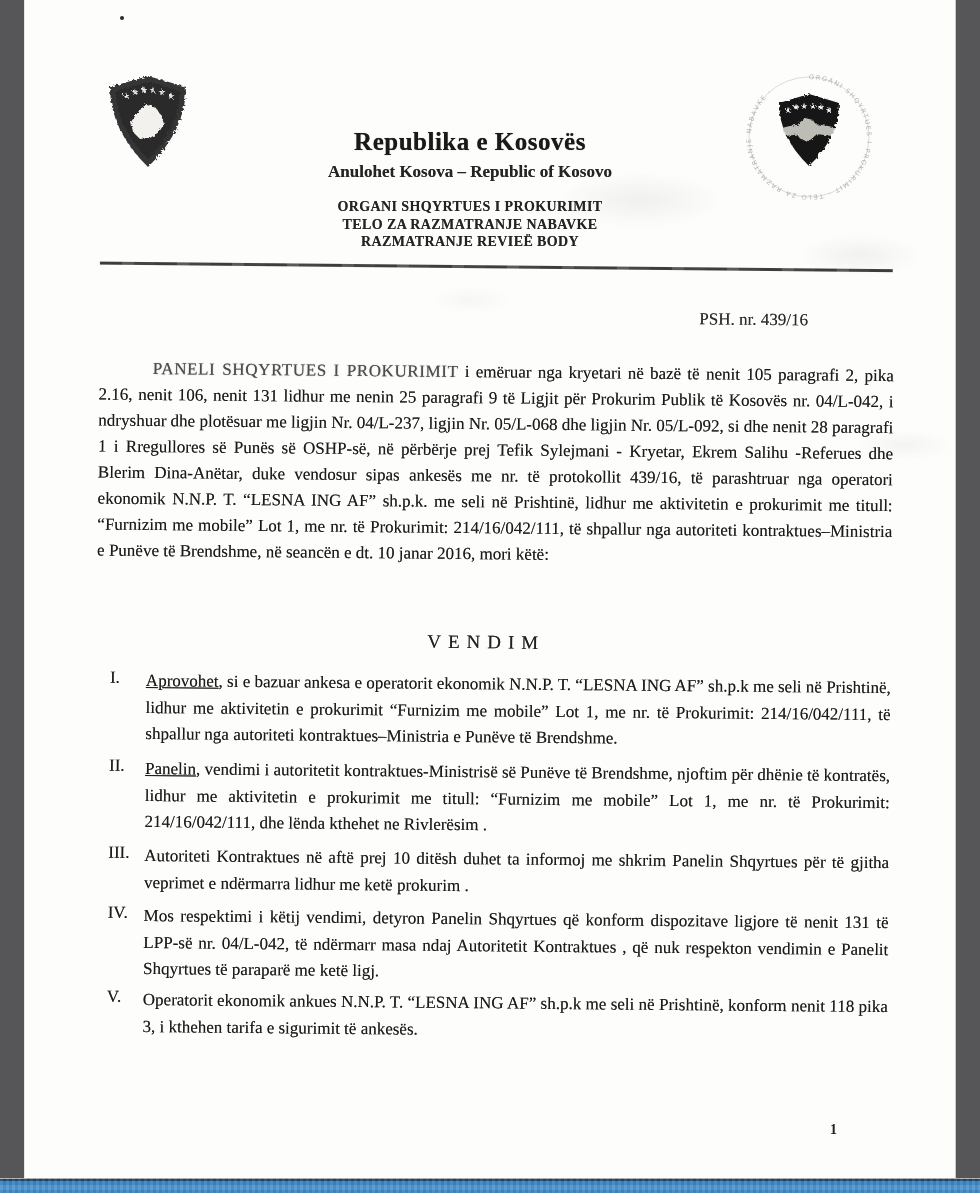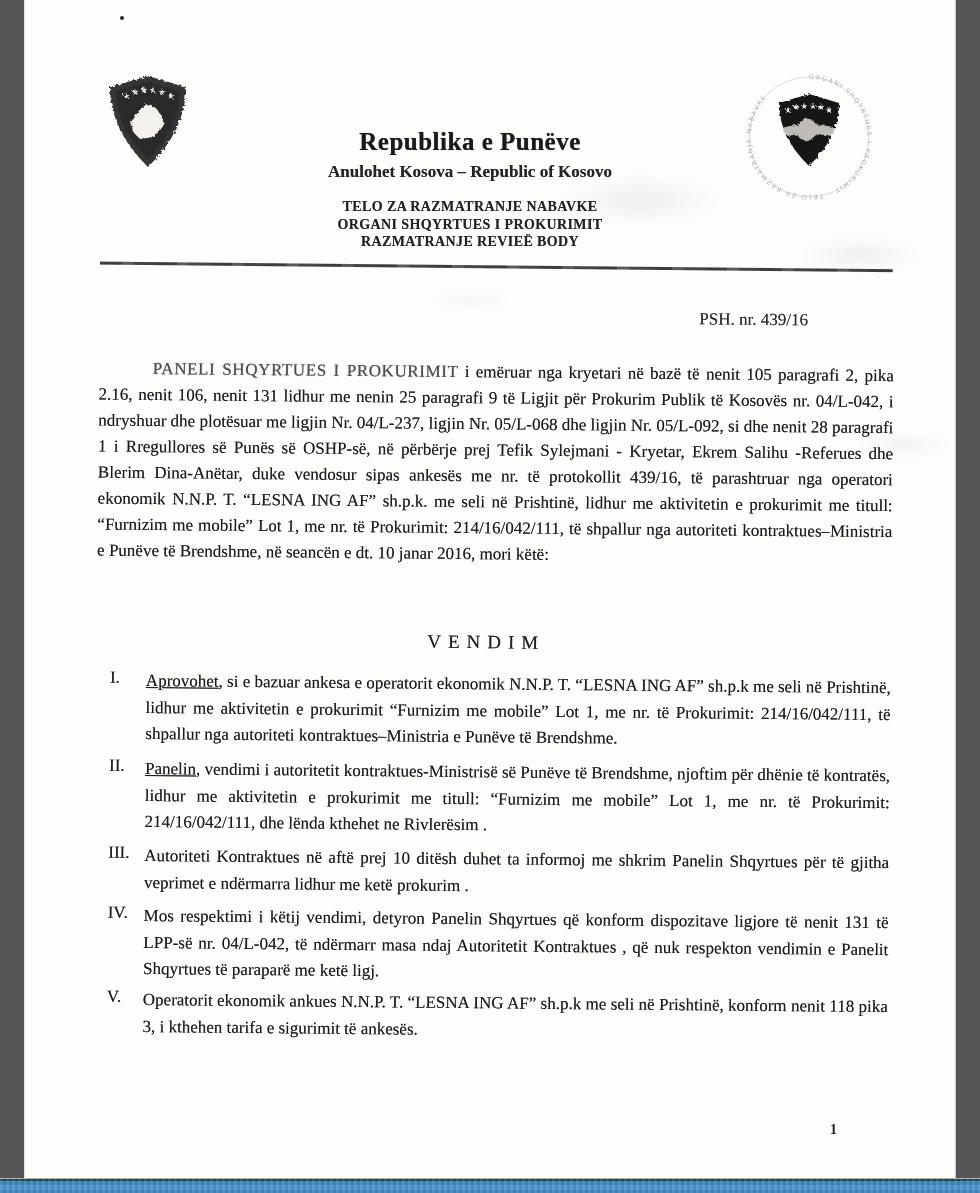--- a/index.html
+++ b/index.html
@@ -91,25 +91,25 @@
             <text x="40" y="21">★</text>
           <text x="49" y="21">★</text>
             <text x="58" y="23">★</text>
             <text x="67" y="27">★</text>
         </g>
       </g>
     </svg>
   </div>
 
   <div class="hdr-text">
-    <div class="hdr-title">Republika e Punëve</div>
+    <div class="hdr-title">Republika e Kosovës</div>
     <div class="hdr-sub">Anulohet Kosova – Republic of Kosovo</div>
     <div class="hdr-org">
+      <div>ORGANI SHQYRTUES I PROKURIMIT</div>
       <div>TELO ZA RAZMATRANJE NABAVKE</div>
-      <div>ORGANI SHQYRTUES I PROKURIMIT</div>
       <div>RAZMATRANJE REVIEË BODY</div>
     </div>
   </div>
 
   <div class="seal-right">
     <svg width="165" height="150" viewBox="0 0 165 150">
       <defs>
         <path id="ringPath" d="M83 17 a58 58 0 1 1 -0.01 0 z" fill="none"></path>
         <filter id="rough2">
             <feTurbulence type="fractalNoise" baseFrequency="0.4" numOctaves="2" result="n"></feTurbulence>

